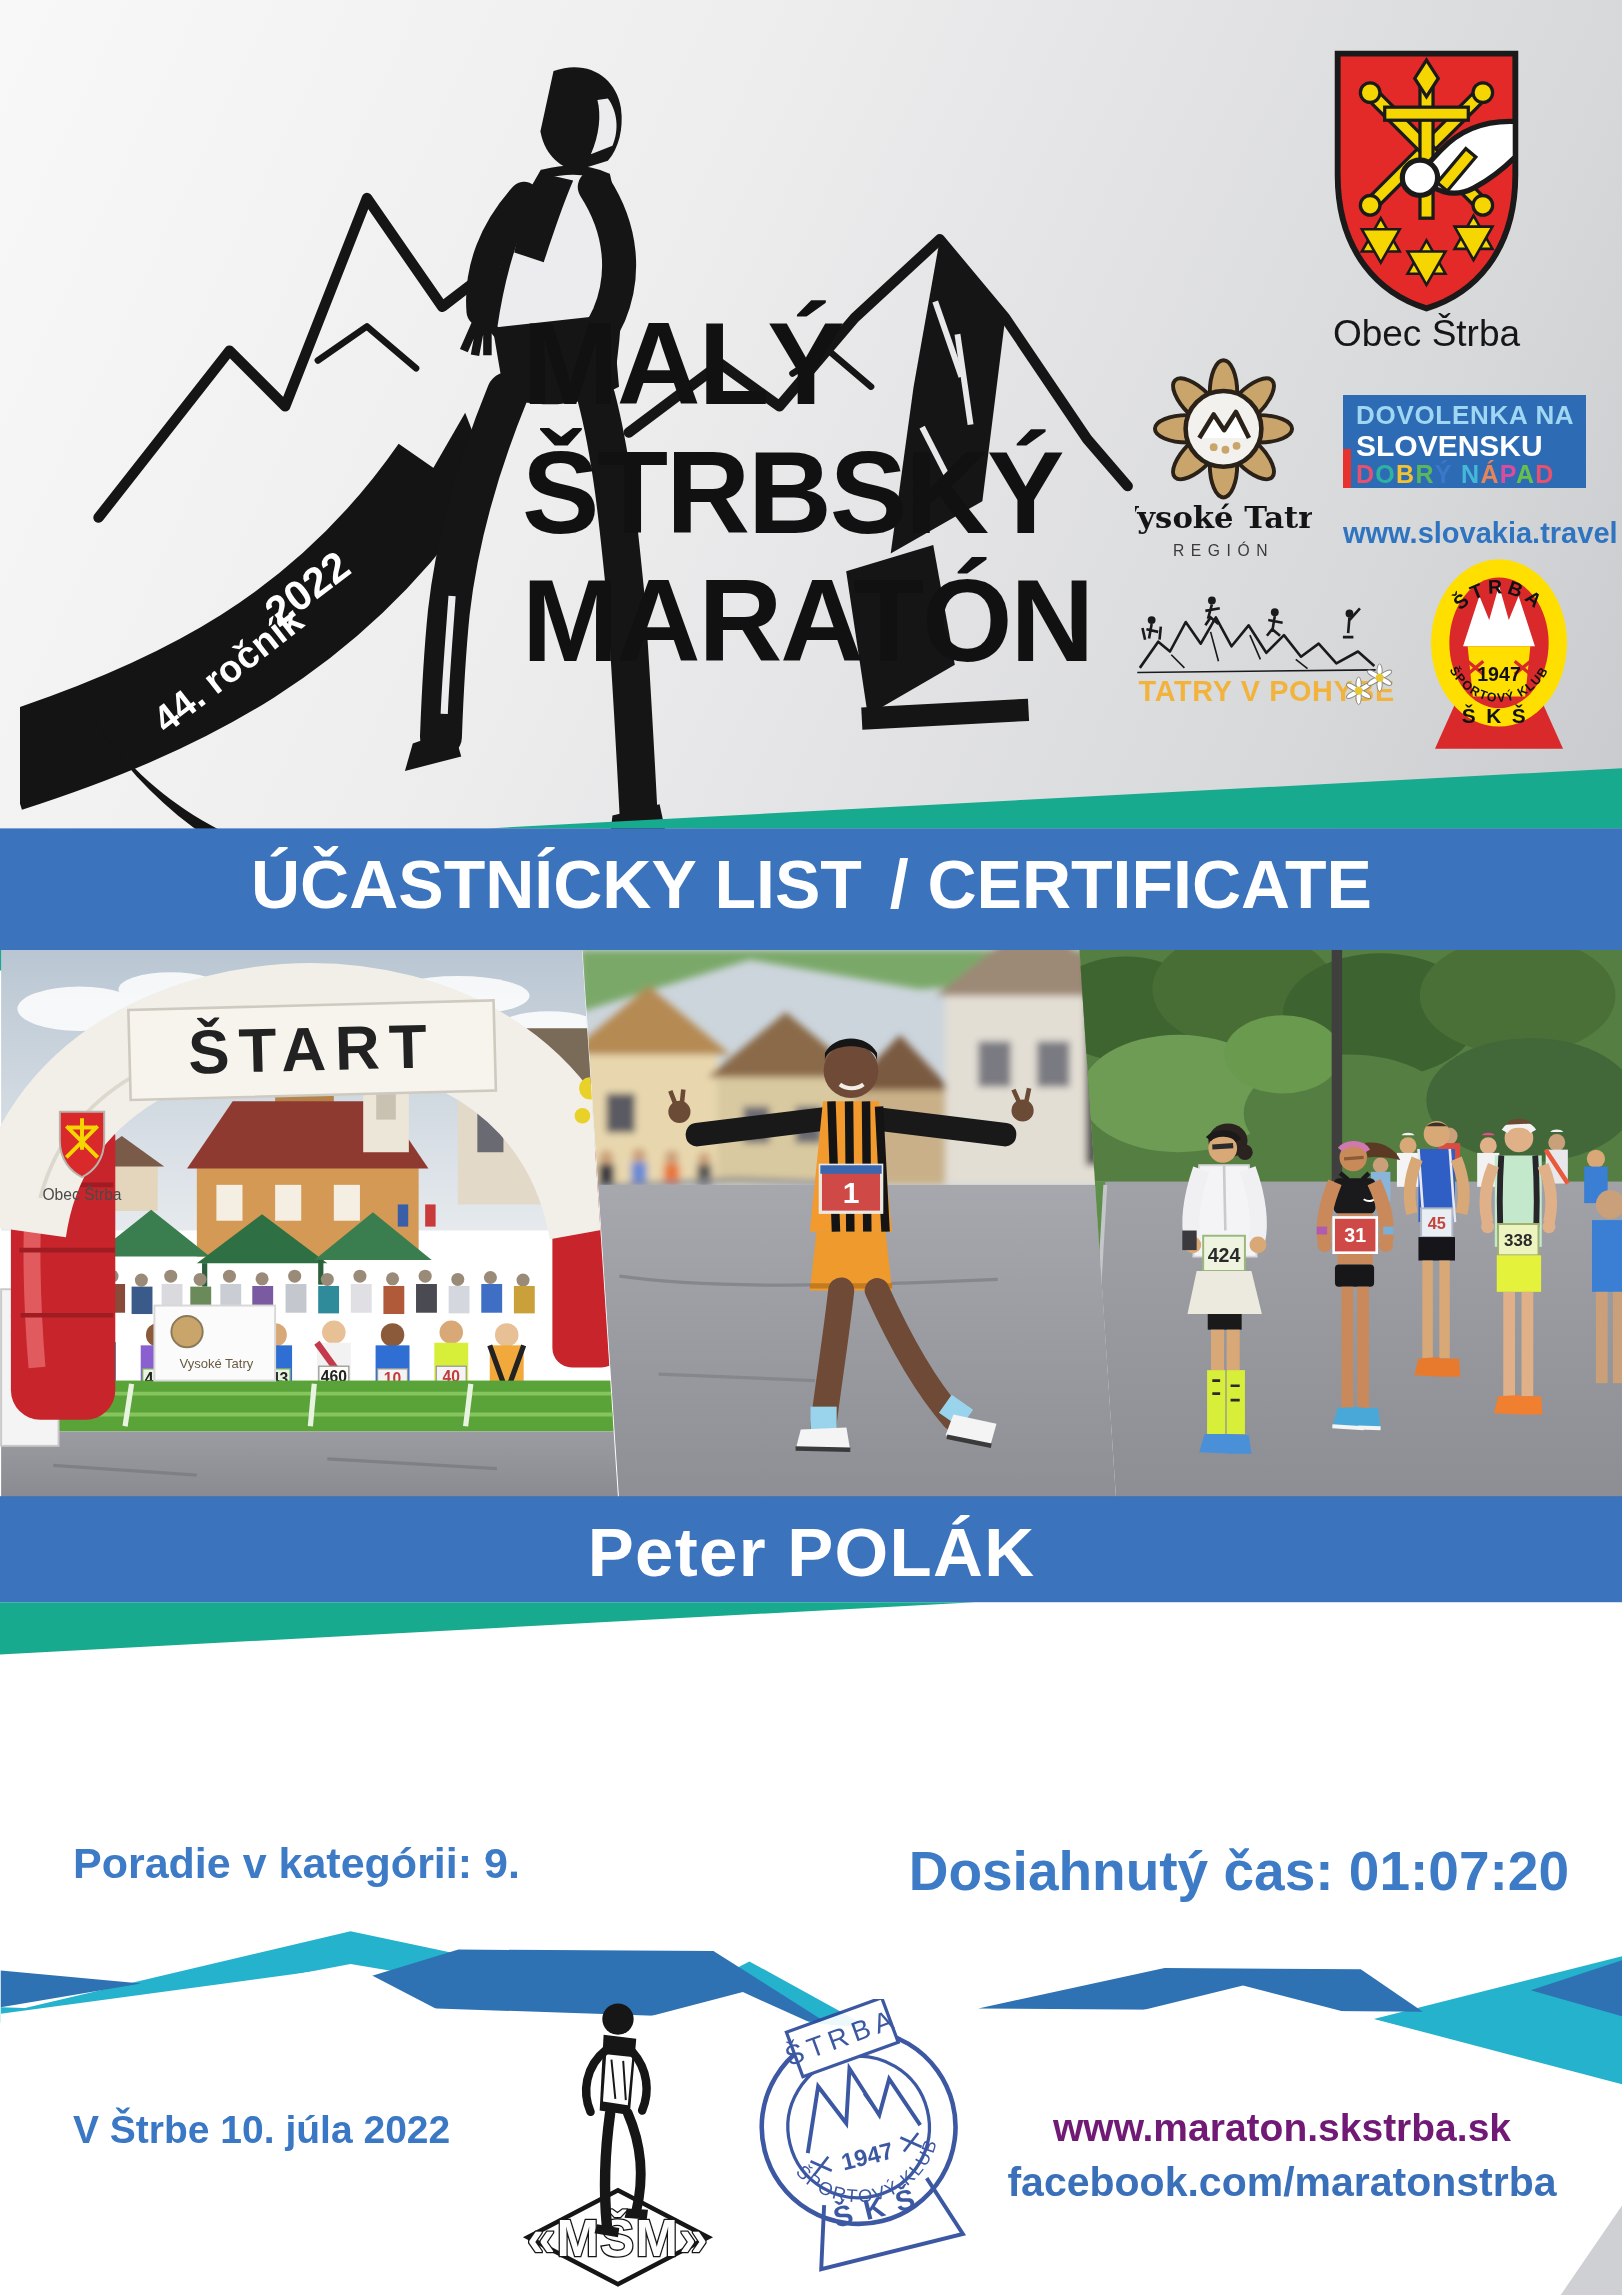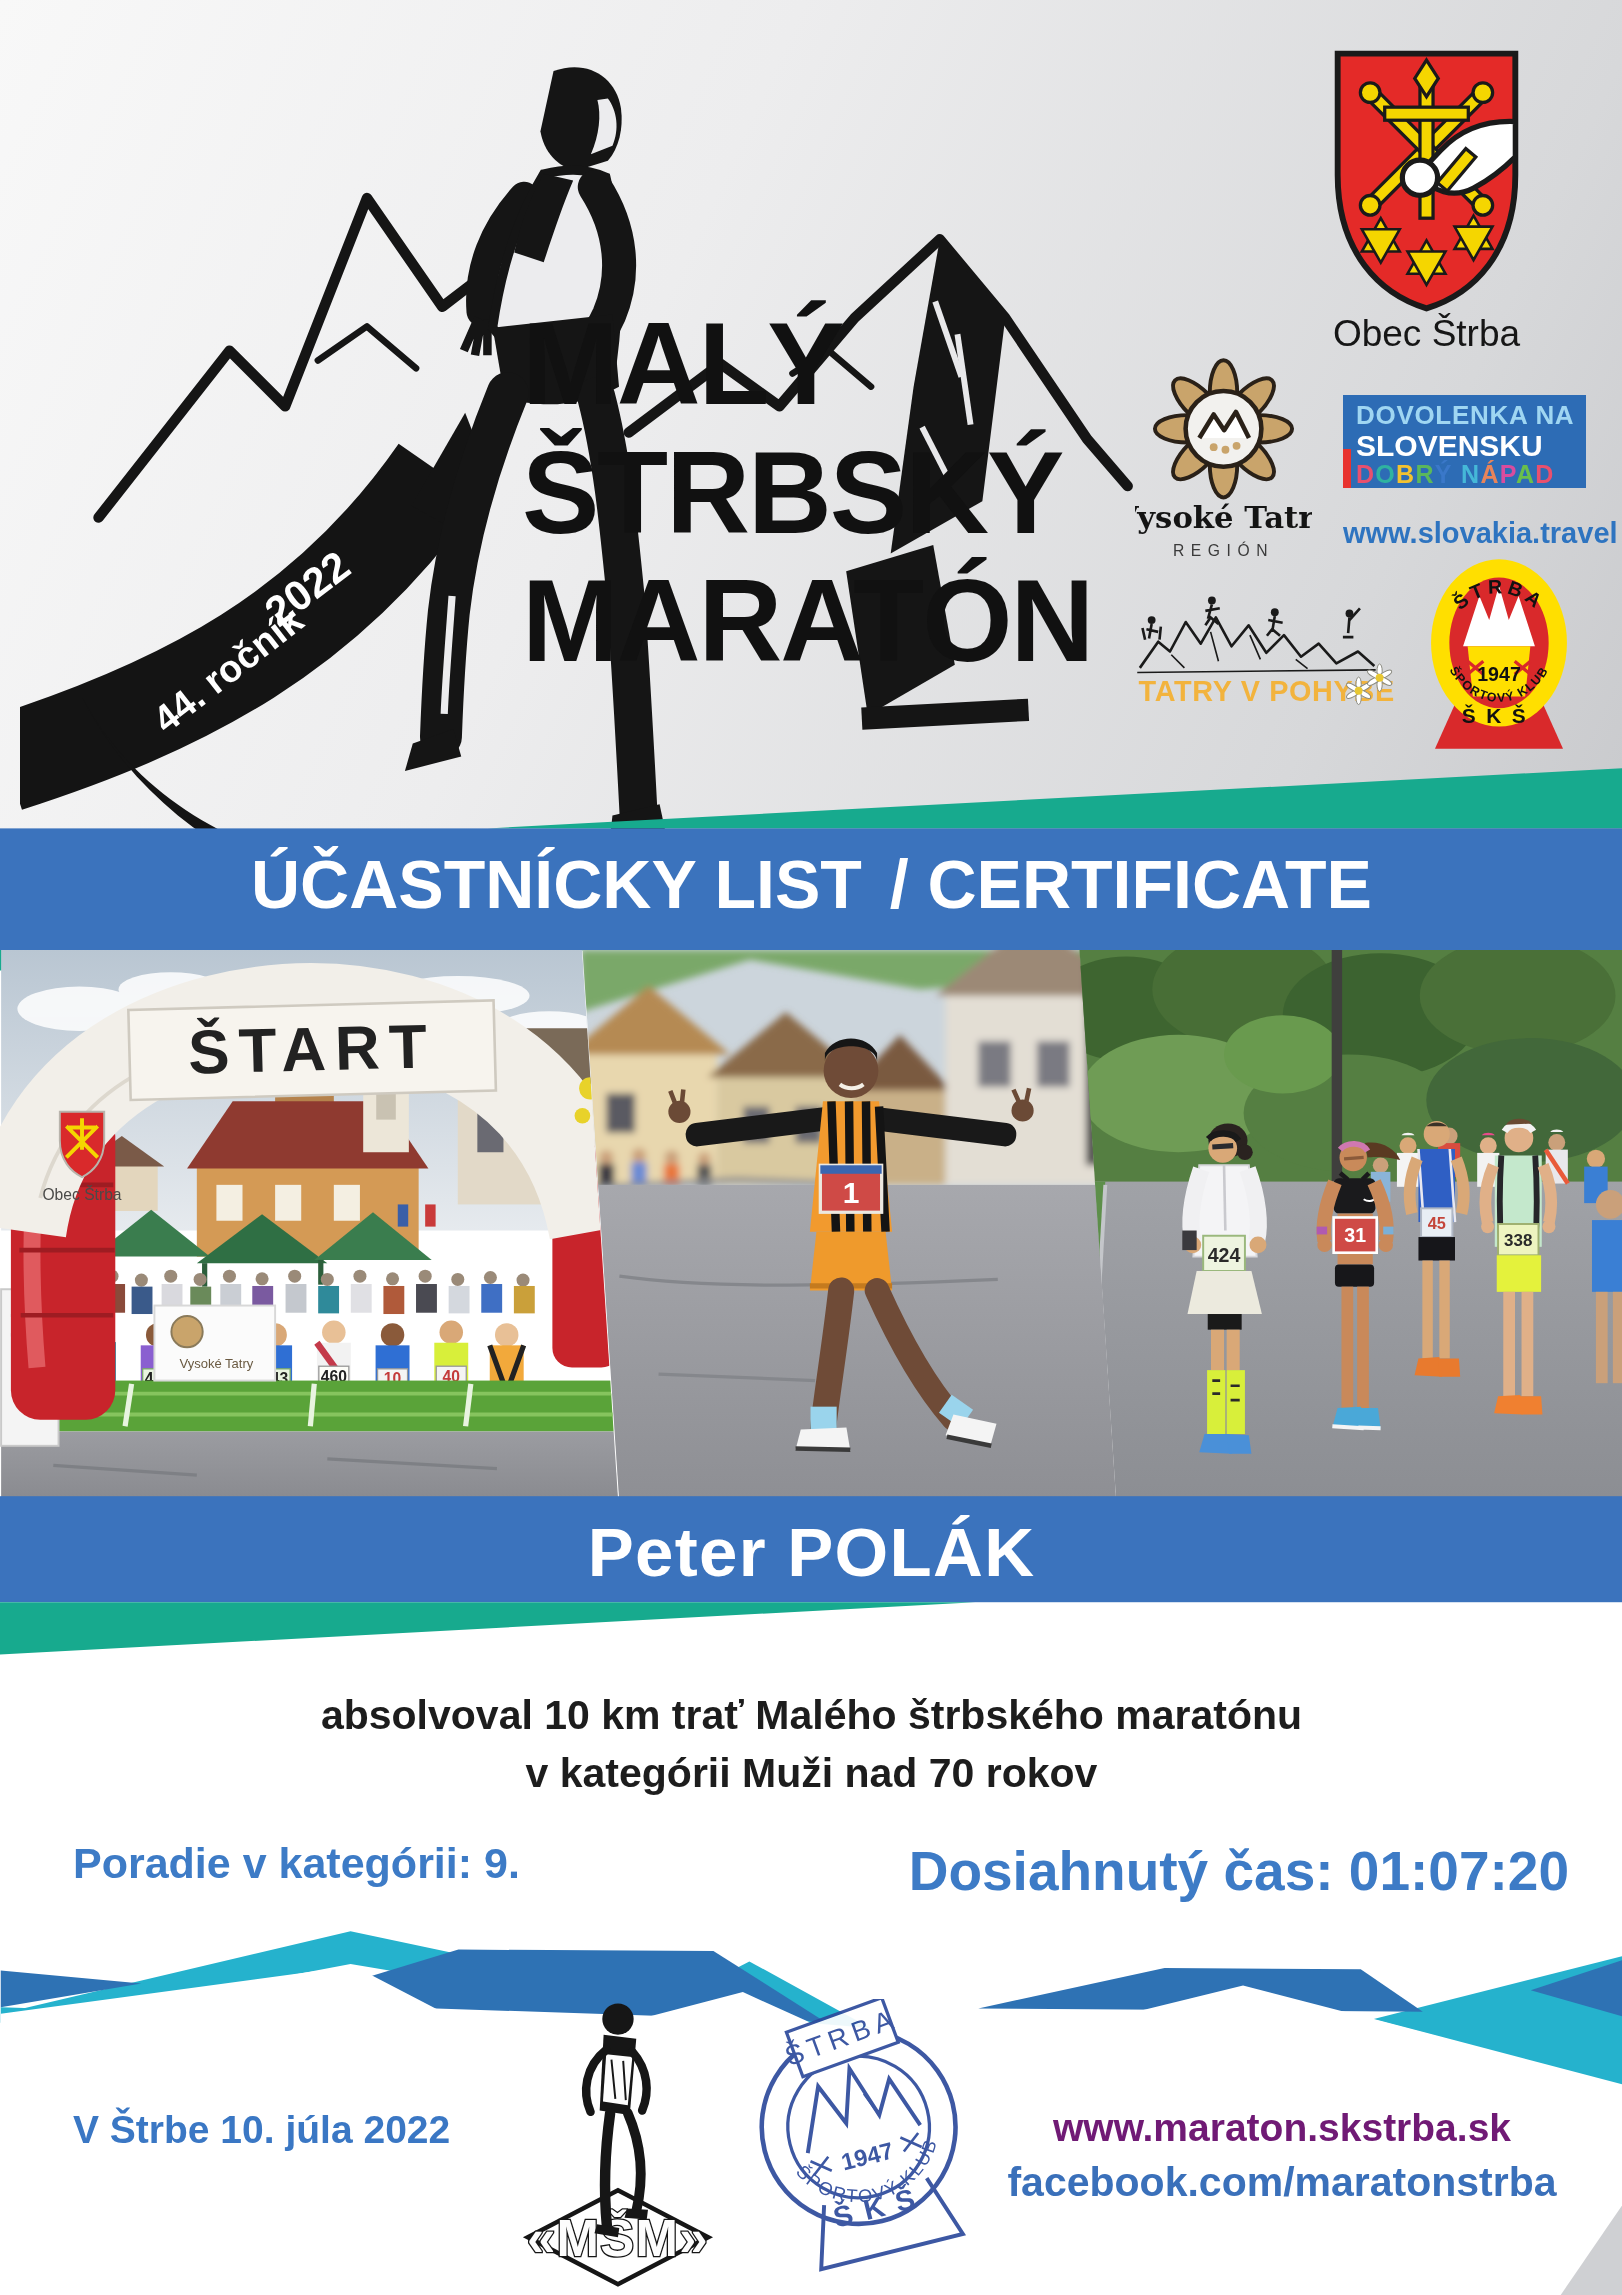--- a/index.html
+++ b/index.html
@@ -627,24 +627,20 @@
   </div>
 
   <svg class="abs" style="left:0;top:1496px;" width="1623" height="164" viewBox="0 0 2480 250">
     <rect x="0" y="0" width="2480" height="162" fill="#3b73bd"></rect>
     <polygon points="0,162 1490,162 0,242" fill="#17aa8e"></polygon>
   </svg>
   <div class="abs band-text name-text" style="top:1513px;">Peter POLÁK</div>
 
   <div class="abs gray-body" style="z-index:-1;"></div>
 
-  <div class="abs result">
-    <div>absolvoval 10 km trať Malého štrbského maratónu</div>
-    <div>v kategórii Muži nad 70 rokov</div>
-  </div>
   <div class="abs rank">
     <span>Poradie v kategórii:</span>
     <span>9.</span>
   </div>
   <div class="abs time">
     <span>Dosiahnutý čas:</span>
     <span>01:07:20</span>
   </div>
 
   <svg class="abs" style="left:0;top:1930px;" width="1623" height="170" viewBox="0 0 2480 260">

